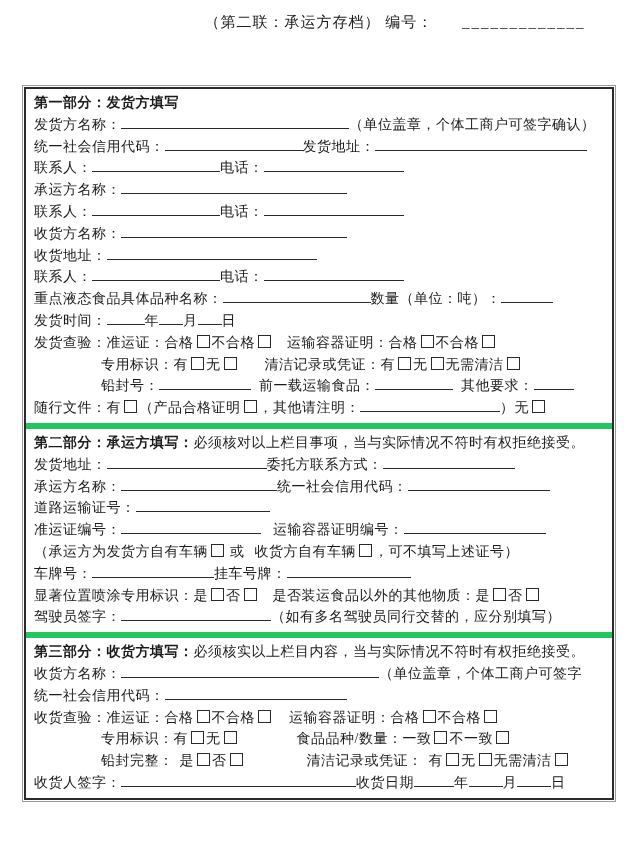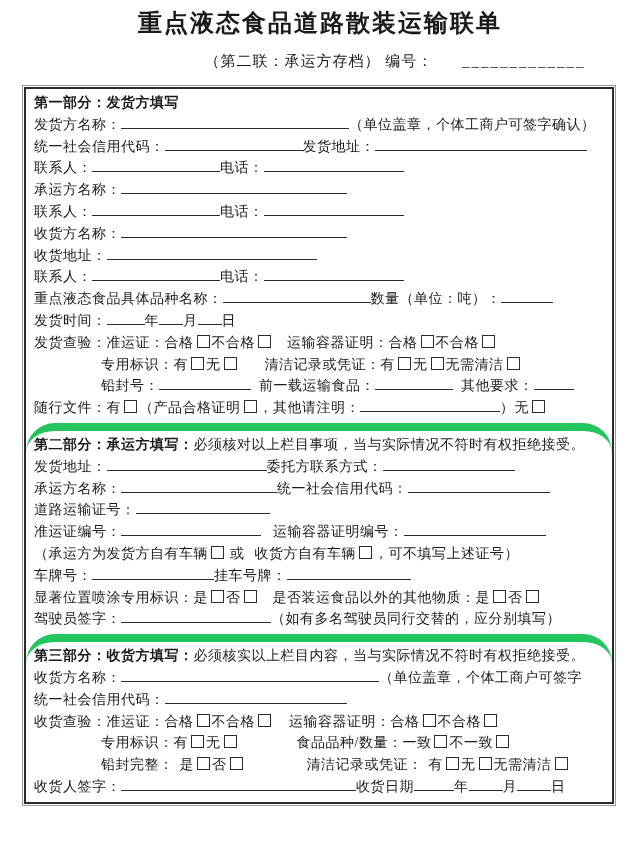--- a/index.html
+++ b/index.html
@@ -4,33 +4,32 @@
 <style>
   html,body{margin:0;padding:0;background:#ffffff;}
   body{width:640px;height:850px;font-family:"Liberation Serif","DejaVu Serif",serif;color:#1a1a1a;}
   .page{position:relative;width:640px;height:850px;overflow:hidden;}
   .title{margin:0;padding-top:7px;text-align:center;font-size:24px;font-weight:bold;letter-spacing:2px;}
   .subtitle{margin-top:13px;padding-left:150px;text-align:center;font-size:15px;letter-spacing:1px;white-space:nowrap;}
   .subtitle .us{letter-spacing:2px;font-weight:normal;margin-left:24px;}
   .formbox{position:absolute;left:22px;top:85px;width:594px;box-sizing:border-box;border:1px solid #9a9a9a;padding:1px;background:#fff;}
   .forminner{border:2px solid #2b2b2b;}
   .section{padding:3px 8px 4px 8px;}
-  .section + .section{border-top:8px solid #22c55e;border-radius:29px;}
+  .section + .section{border-top:6px solid #22c55e;}
   .row{font-size:14px;line-height:21.8px;letter-spacing:0.5px;}
   .row b{font-weight:bold;letter-spacing:0.5px;}
   .t{white-space:pre-wrap;}
   .f{display:inline-block;border-bottom:1px solid #2b2b2b;height:14px;vertical-align:baseline;}
   .box{display:inline-block;width:11px;height:11px;border:1.5px solid #2b2b2b;box-sizing:content-box;margin:0 2px 0 3px;vertical-align:-1px;background:#fff;}
   .sp{display:inline-block;height:1px;}
 </style>
 </head>
 <body>
 
 <div class="page">
-  <h1 class="title">重点液态食品道路散装运输联单</h1>
   <div class="subtitle">
     <span class="t">（第二联：承运方存档）</span>
     <span class="t">编号：</span>
     <span class="us">_____________</span>
   </div>
   <div class="formbox">
     <div class="forminner" id="formbox">
         <div class="section">
           <div class="row heading"><b>第一部分：发货方填写</b></div>
           <div class="row"><span class="t">发货方名称：</span><span class="f" style="width: 228px;"></span><span class="t">（单位盖章，个体工商户可签字确认）</span></div>

